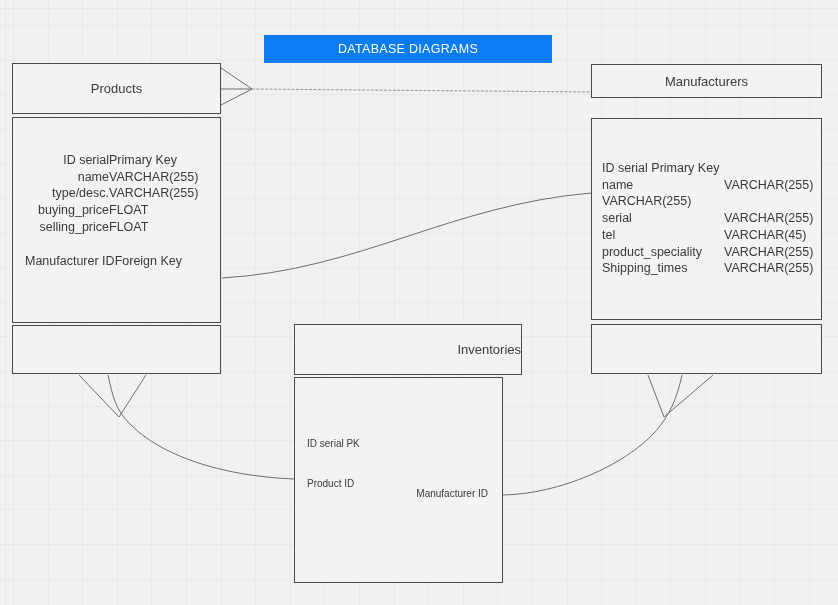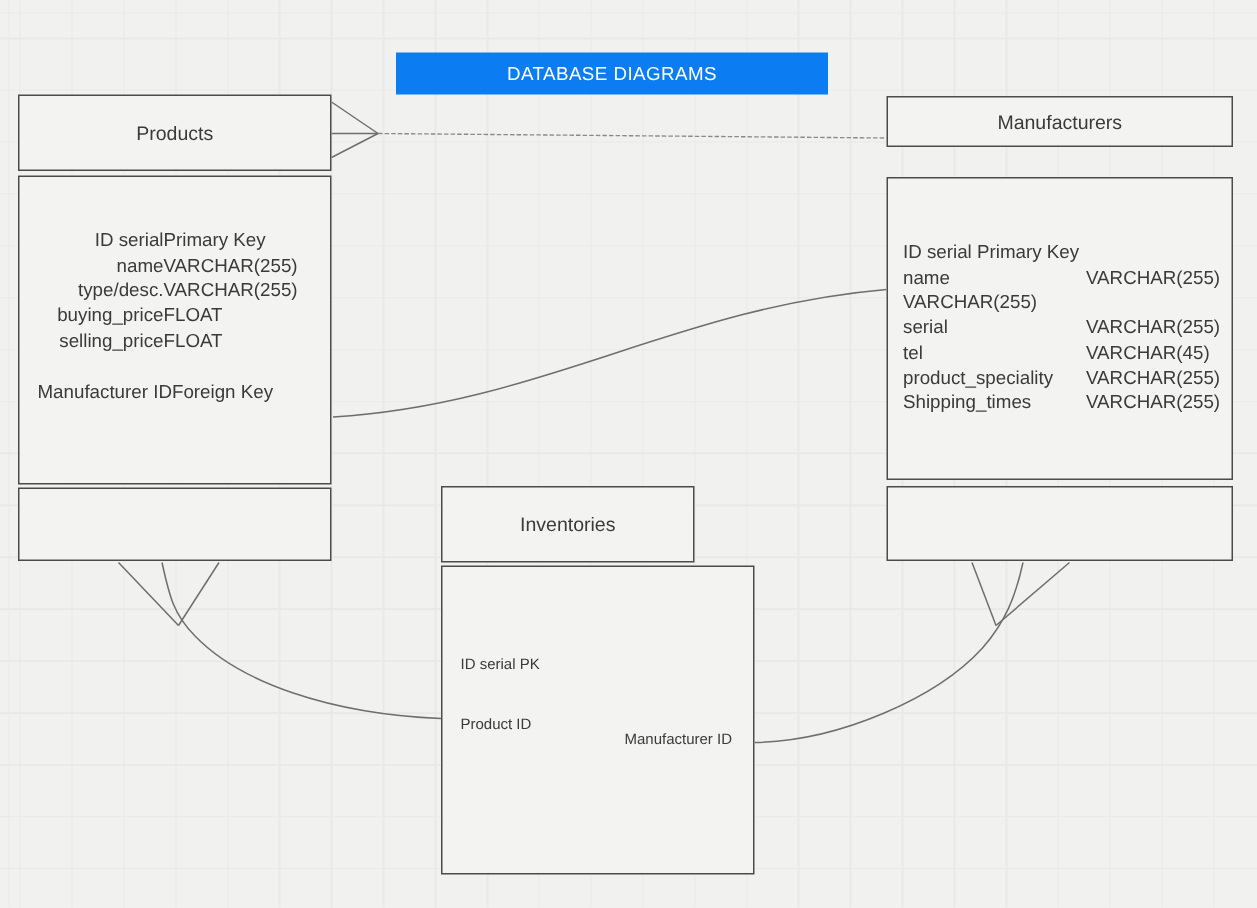--- a/index.html
+++ b/index.html
@@ -33,21 +33,21 @@
   .p-head{left:12px;top:63px;width:209px;height:51px;}
   .p-body{left:12px;top:117px;width:209px;height:206px;
     padding:34px 12px 0 12px;font-size:12.5px;}
   .p-foot{left:12px;top:325px;width:209px;height:49px;}
   
   .m-head{left:591px;top:64px;width:231px;height:34px;}
   .m-body{left:591px;top:118px;width:231px;height:202px;
     padding:41px 10px 0 10px;font-size:12.5px;}
   .m-foot{left:591px;top:324px;width:231px;height:50px;}
   
-  .i-head{left:294px;top:324px;width:169px;height:51px;}
+  .i-head{left:294px;top:324px;width:228px;height:51px;justify-content:flex-end;}
   .i-body{left:294px;top:377px;width:209px;height:206px;font-size:10px;}
 
   .frow{display:flex;line-height:16.7px;white-space:nowrap;}
   .fname{flex:0 0 auto;}
   .ftype{flex:1 1 auto;}
   .p-body .fname{min-width:84px;text-align:right;}
   .p-body .ftype{}
   .m-body .fname{min-width:122px;}
   .m-body .ftype{text-align:left;}
   .fkrow{margin-top:17px;}

